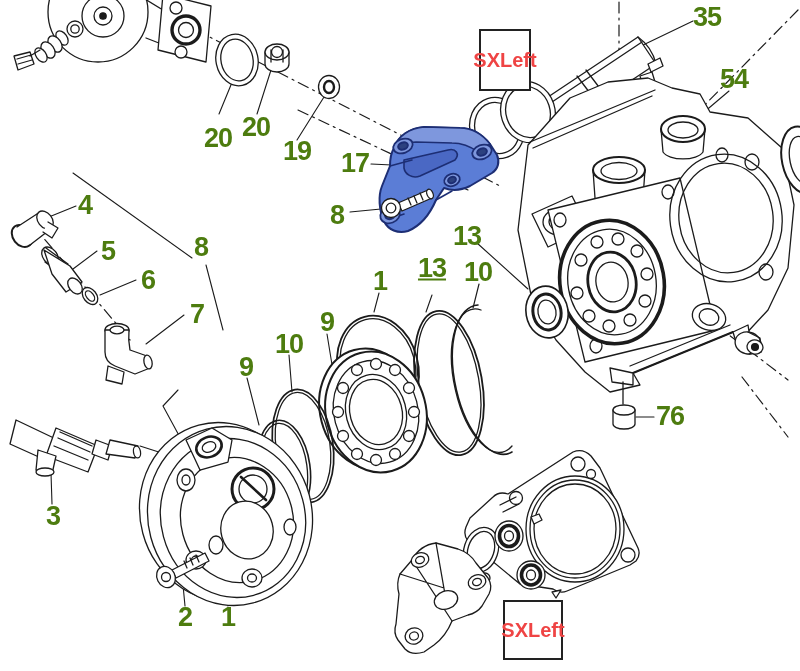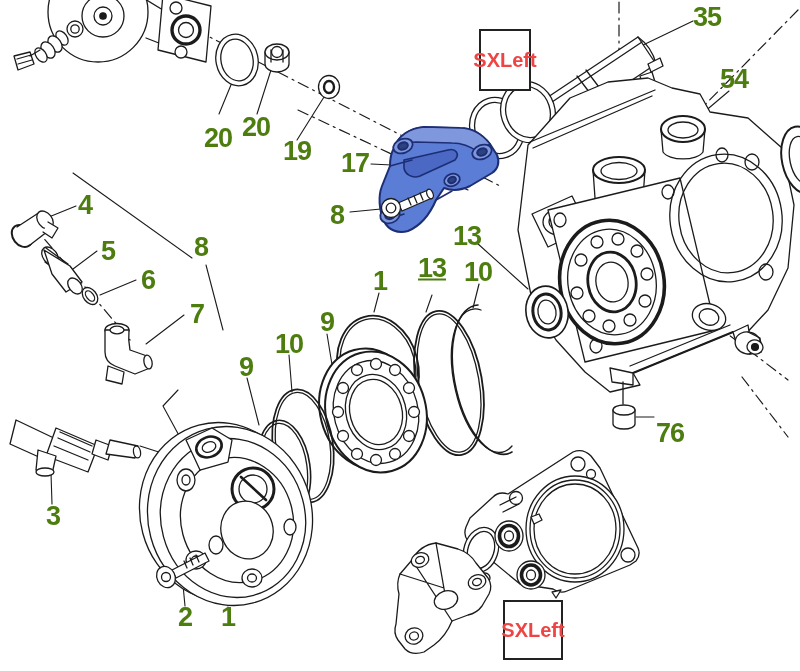--- a/index.html
+++ b/index.html
@@ -391,21 +391,21 @@
       <div class="part-label" style="left: 432px; top: 268px; text-decoration: underline;">13</div>
       <div class="part-label" style="left: 478px; top: 272px;">10</div>
       <div class="part-label" style="left: 467px; top: 236px;">13</div>
       <div class="part-label" style="left: 337px; top: 215px;">8</div>
       <div class="part-label" style="left: 355px; top: 163px;">17</div>
       <div class="part-label" style="left: 297px; top: 151px;">19</div>
       <div class="part-label" style="left: 256px; top: 127px;">20</div>
       <div class="part-label" style="left: 218px; top: 138px;">20</div>
       <div class="part-label" style="left: 707px; top: 17px;">35</div>
       <div class="part-label" style="left: 734px; top: 79px;">54</div>
-      <div class="part-label" style="left: 670px; top: 416px; margin-top: 17px;">76</div>
+      <div class="part-label" style="left: 670px; top: 416px;">76</div>
     </div>
 <div id="boxes-layer">
       <div class="sx-box" style="left: 479px; top: 29px; width: 52px; height: 62px;">
         <span>SX</span>
         <span>Left</span>
       </div>
       <div class="sx-box" style="left: 503px; top: 600px; width: 60px; height: 60px;">
         <span>SX</span>
         <span>Left</span>
       </div>

